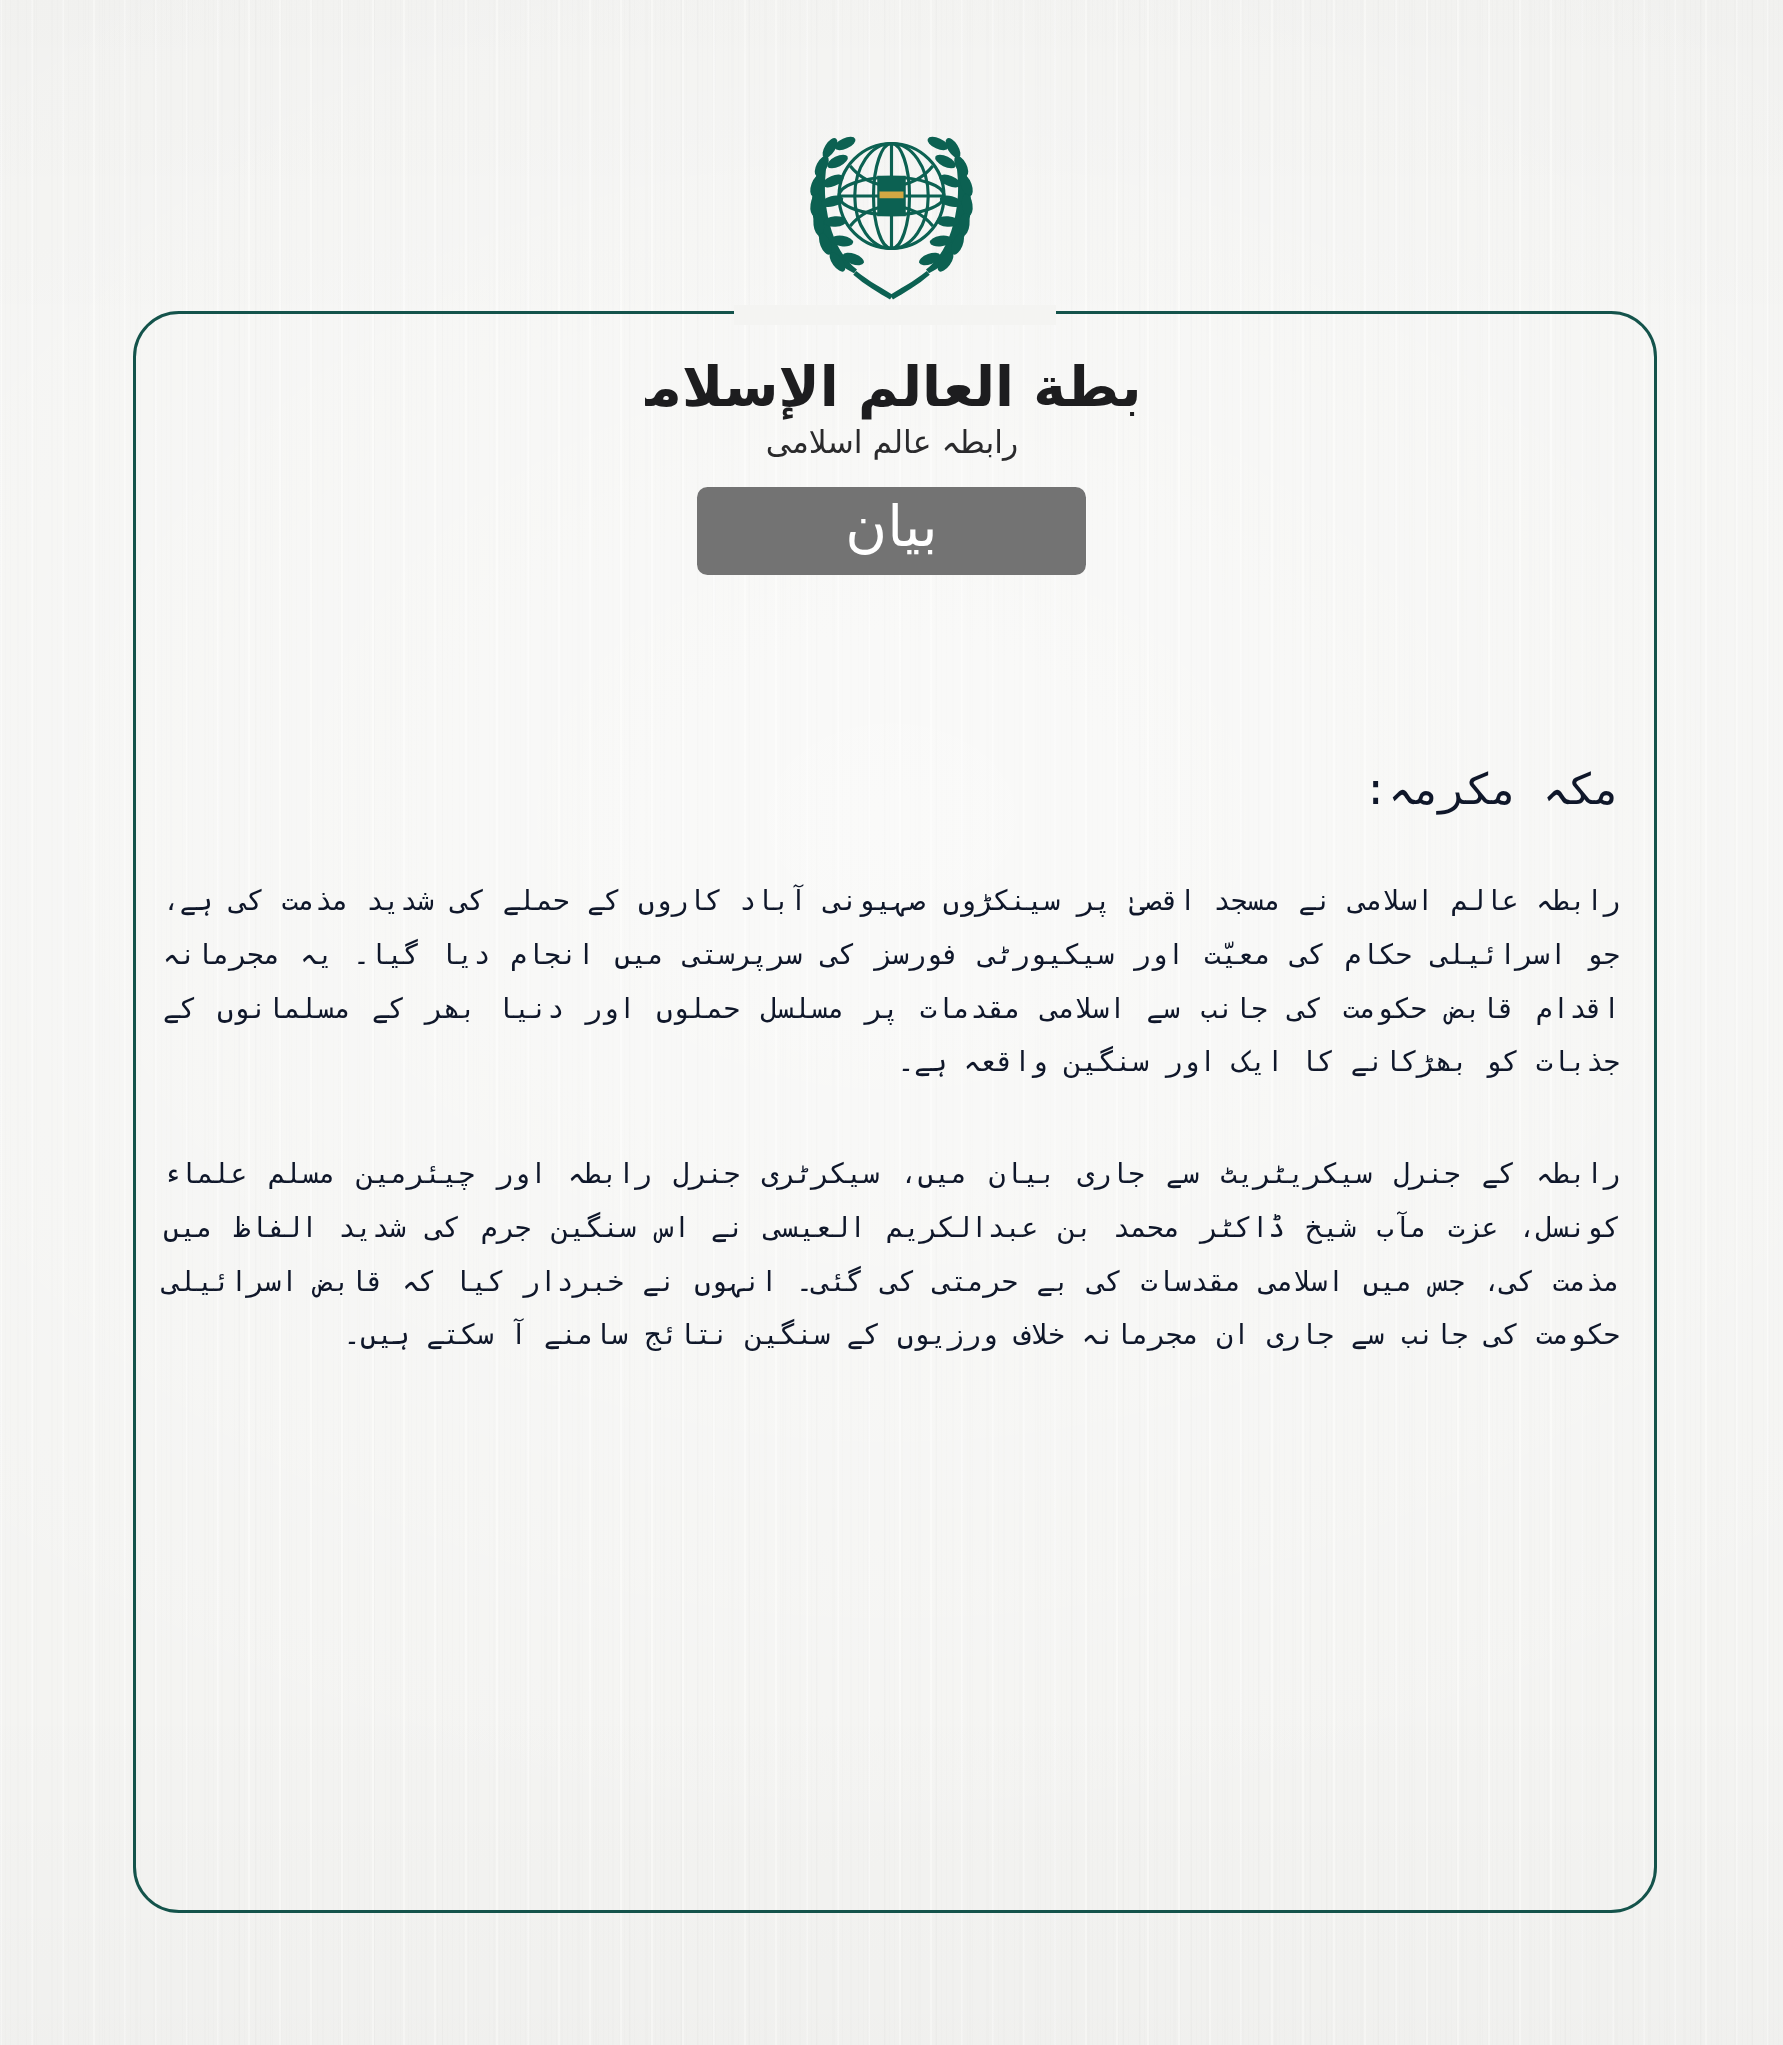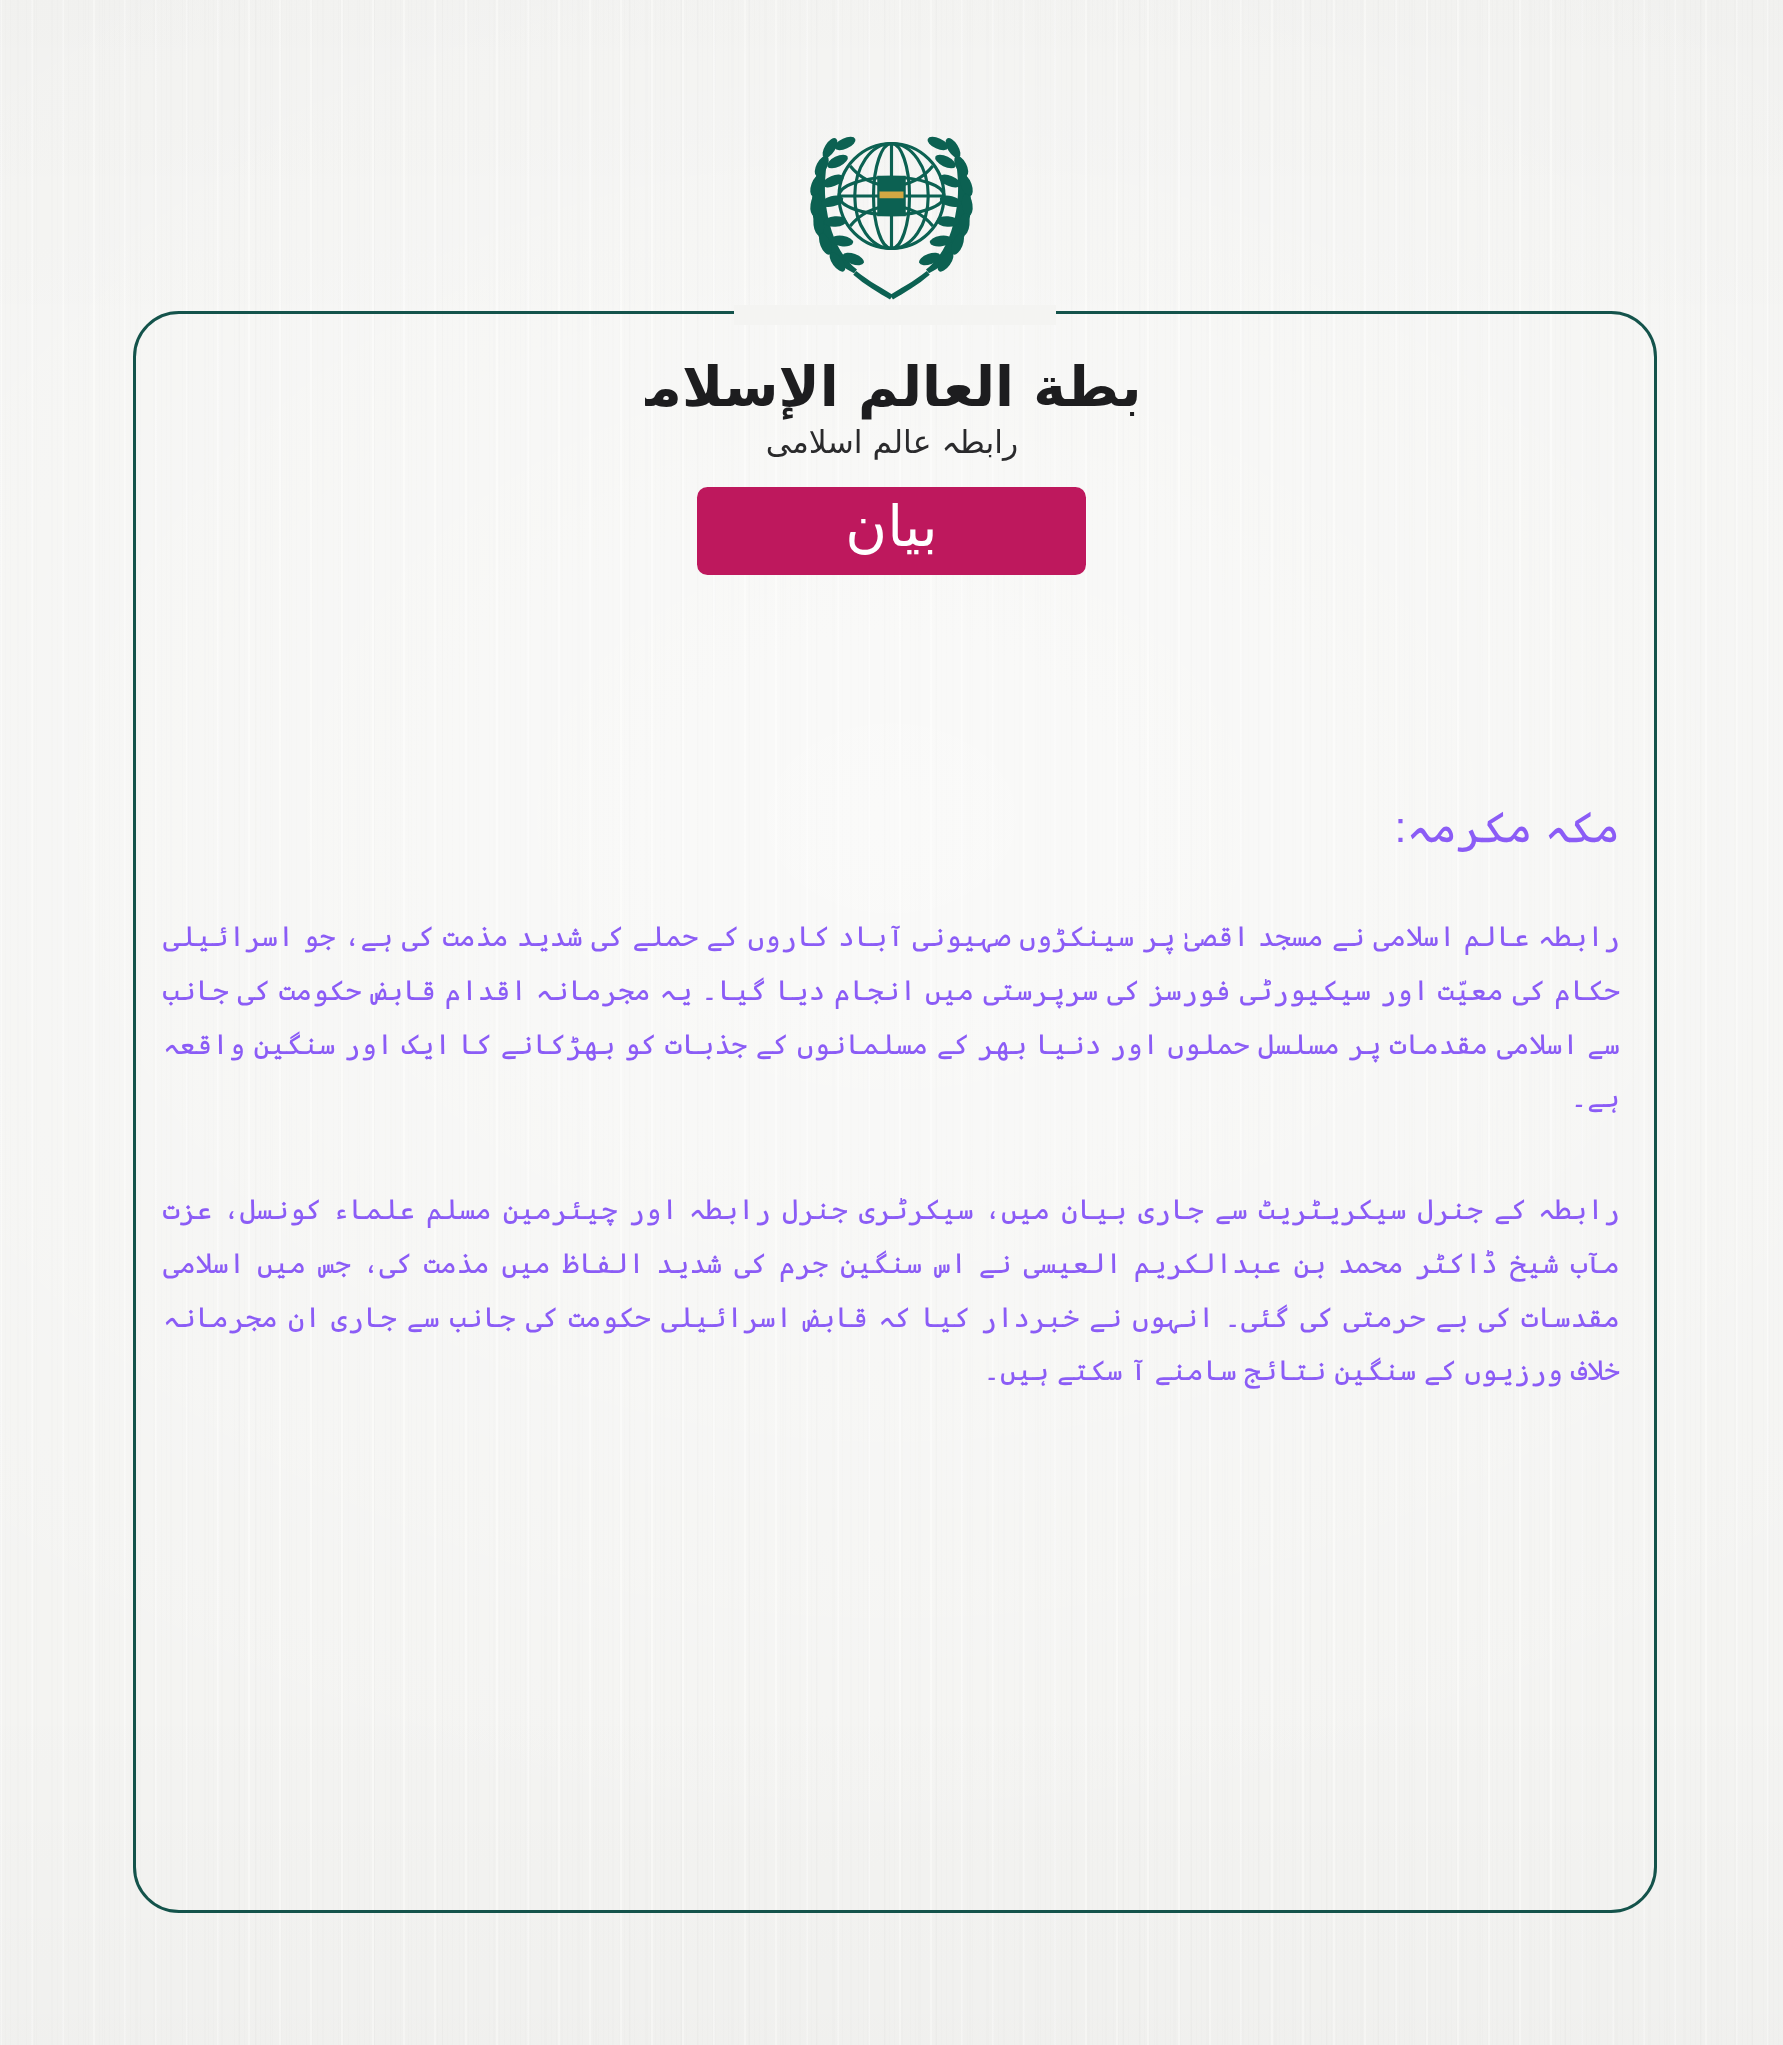--- a/index.html
+++ b/index.html
@@ -105,47 +105,47 @@
     margin-top: 19.5px;
     width: 494px;
     height: 139px;
     display: block;
   }
 
   .badge {
     margin-top: 21px;
     width: 389px;
     height: 88px;
-    background: #be185d;
+    background: #737373;
     border-radius: 10.5px;
     display: flex;
     align-items: center;
     justify-content: center;
   }
   .badge-label {
     color: #ffffff;
     font-size: 57px;
     line-height: 1;
     font-weight: 400;
     font-family: "DejaVu Sans", "Liberation Sans", sans-serif;
     letter-spacing: 0;
     padding-bottom: 9px;
   }
 
   
   .content {
     position: absolute;
     left: 163px;
     right: 163px;
-    top: 798px;
+    top: 764px;
     z-index: 3;
     direction: rtl;
     text-align: right;
-    color: #8b5cf6;
-    font-family: Liberation Sans, sans-serif;
+    color: #0f172a;
+    font-family: Liberation Mono, monospace;
   }
 
   .dateline {
     font-size: 43px;
     line-height: 1.35;
     margin: 0 0 54px 0;
     font-weight: 400;
   }
 
   .para {

